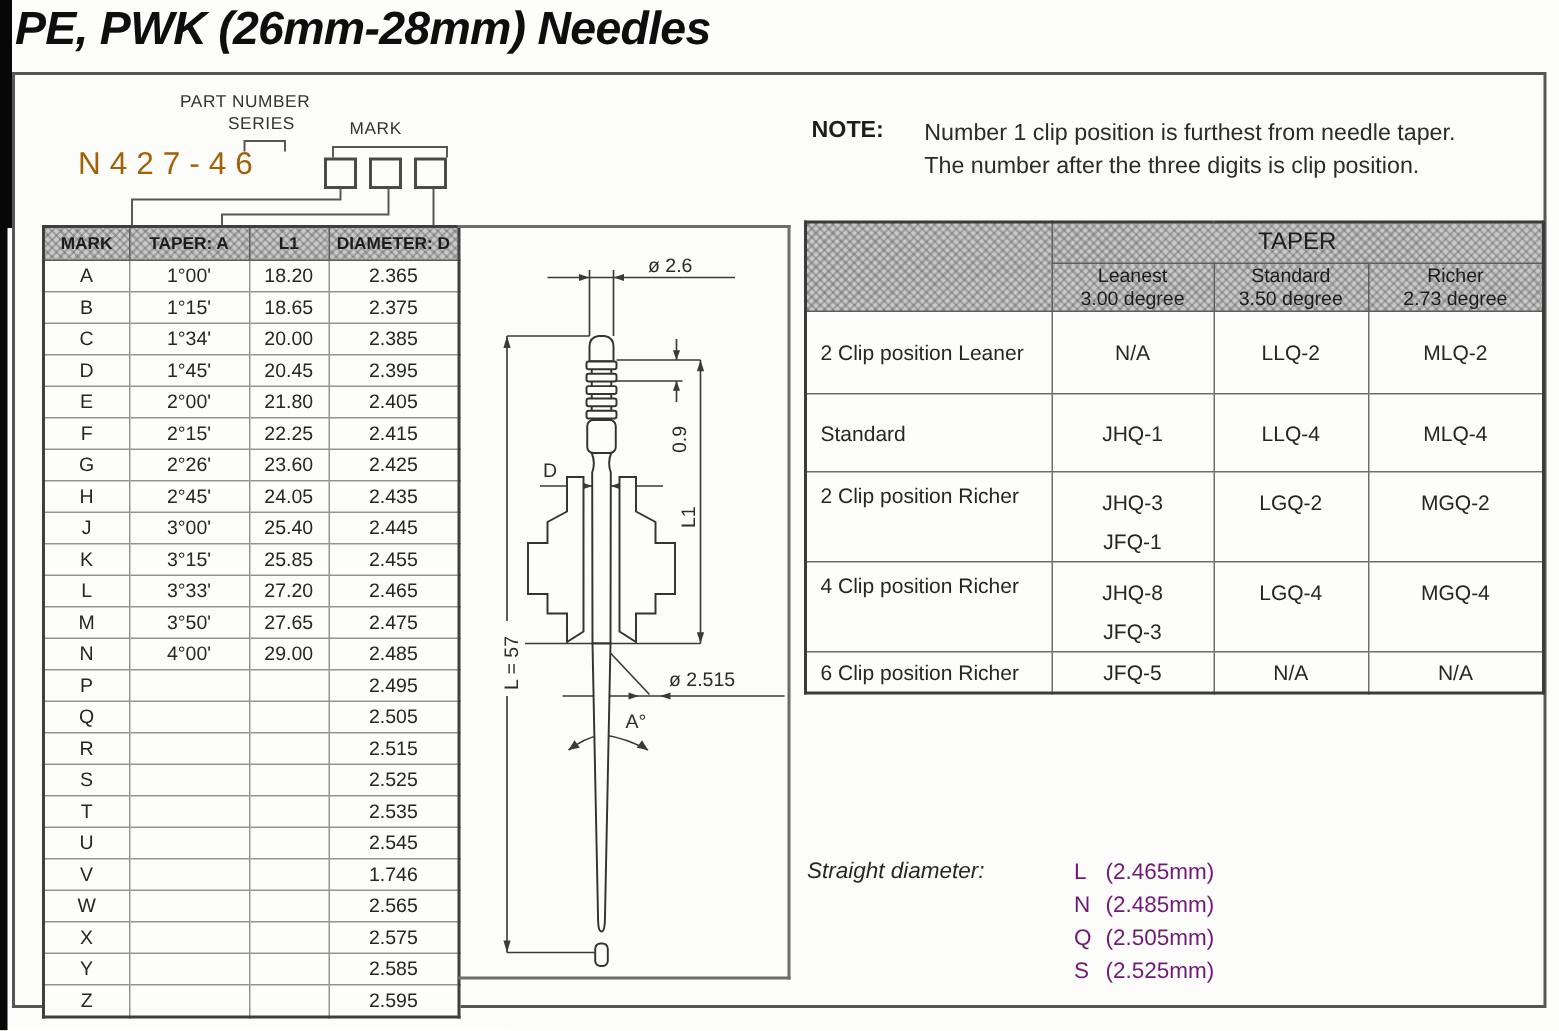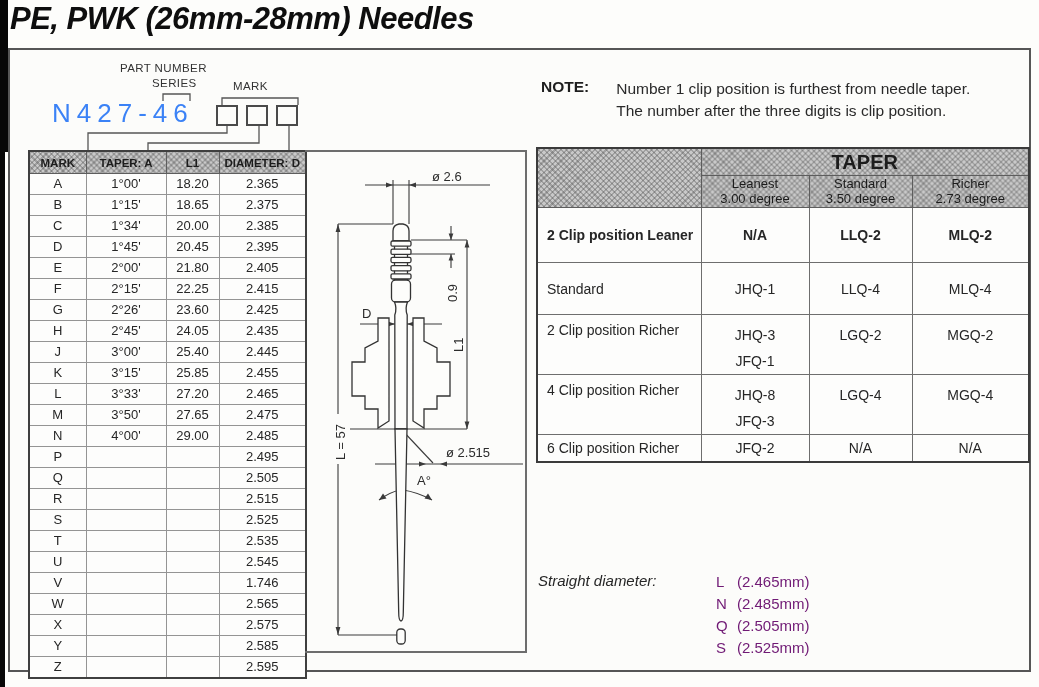--- a/index.html
+++ b/index.html
@@ -6,38 +6,38 @@
   .page{position:relative;width:1039px;height:687px;background:#fdfdfb;overflow:hidden;
         font-family:"Liberation Sans","DejaVu Sans",sans-serif;color:#262626;padding-left:37px;}
   .scan-edge{position:absolute;left:0;top:0;width:5px;height:687px;background:#070707;}
   .scan-edge2{position:absolute;left:0;top:0;width:8px;height:152px;background:#070707;}
   .title{position:absolute;left:10px;top:1px;font-size:31px;font-weight:bold;font-style:italic;
          letter-spacing:-0.5px;color:#0e0e0e;white-space:nowrap;}
   .outer-box{position:absolute;left:8px;top:48px;width:1023px;height:624px;box-sizing:border-box;
              border:2px solid #565656;background:#fcfcfa;}
   
   .pn-label{position:absolute;font-size:11.5px;letter-spacing:.4px;color:#333;}
-  .pn-number{position:absolute;left:52px;top:98px;font-size:26px;letter-spacing:6px;color:#3b82f6;white-space:nowrap;}
+  .pn-number{position:absolute;left:52px;top:98px;font-size:21px;letter-spacing:6px;color:#a16207;white-space:nowrap;}
   .pn-box{position:absolute;top:105px;width:22px;height:21px;box-sizing:border-box;border:2px solid #4a4a4a;background:#fcfcfa;}
   .pn-svg{position:absolute;left:80px;top:90px;}
   
   .note{position:absolute;left:541px;top:78px;display:flex;gap:27px;}
   .note-label{font-size:15.5px;font-weight:bold;color:#1e1e1e;}
   .note-text{font-size:15.5px;line-height:21.5px;color:#2a2a2a;}
   
   table{border-collapse:collapse;table-layout:fixed;}
   .hatch{background-color:#c9c9c9;
     background-image:repeating-linear-gradient(45deg,rgba(70,70,70,.30) 0 1.5px,rgba(0,0,0,0) 1.5px 4px),
                      repeating-linear-gradient(135deg,rgba(70,70,70,.30) 0 1.5px,rgba(0,0,0,0) 1.5px 4px);}
   .spec{position:absolute;left:28px;top:150px;width:277px;border:2px solid #3f3f3f;background:#fdfdfc;}
   .spec th{height:21px;font-size:11.5px;font-weight:bold;color:#1c1c1c;border:1px solid #5d5d5d;padding:0;}
   .spec td{height:20px;font-size:13px;text-align:center;border:1px solid #949494;padding:0;line-height:20px;color:#262626;}
   .taper-table{position:absolute;left:536px;top:147px;width:492px;border:2px solid #3b3b3b;background:#fdfdfc;}
   .taper-table th{border:1px solid #5d5d5d;padding:0;font-weight:normal;color:#1c1c1c;}
-  .taper-table .t-title{font-size:20px;font-weight:bold;height:26px;}
+  .taper-table .t-title{font-size:16px;font-weight:normal;height:26px;}
   .taper-table .t-sub div{font-size:13px;line-height:14.5px;}
   .taper-table .t-sub{height:31px;}
   .taper-table td{border:1px solid #6e6e6e;font-size:14px;text-align:center;color:#262626;padding:0;vertical-align:middle;}
   .taper-table td.rowlabel{text-align:left;padding-left:9px;}
   .taper-table td div{line-height:26px;}
   .taper-table tr.vtop td{vertical-align:top;padding-top:7px;}
   
   .drawing-panel{position:absolute;left:305px;top:150px;width:222px;height:503px;box-sizing:border-box;
                  border-top:2px solid #6d6d6d;border-right:2px solid #6d6d6d;border-bottom:2px solid #6d6d6d;}
   .drawing-panel svg{display:block;}
@@ -335,21 +335,21 @@
           <div>Standard</div>
           <div>3.50 degree</div>
         </th>
         <th class="hatch t-sub">
           <div>Richer</div>
           <div>2.73 degree</div>
         </th>
       </tr>
     </thead>
     <tbody>
-        <tr style="height: 55px; font-weight: bold;">
+        <tr style="height: 55px;">
           <td class="rowlabel">2 Clip position Leaner</td>
           <td>
             <div>N/A</div>
           </td>
           <td>
             <div>LLQ-2</div>
           </td>
           <td>
             <div>MLQ-2</div>
           </td>
@@ -388,21 +388,21 @@
           <td>
             <div>LGQ-4</div>
           </td>
           <td>
             <div>MGQ-4</div>
           </td>
         </tr>
         <tr style="height: 27px;">
           <td class="rowlabel">6 Clip position Richer</td>
           <td>
-            <div>JFQ-2</div>
+            <div>JFQ-5</div>
           </td>
           <td>
             <div>N/A</div>
           </td>
           <td>
             <div>N/A</div>
           </td>
         </tr>
       </tbody>
   </table>

